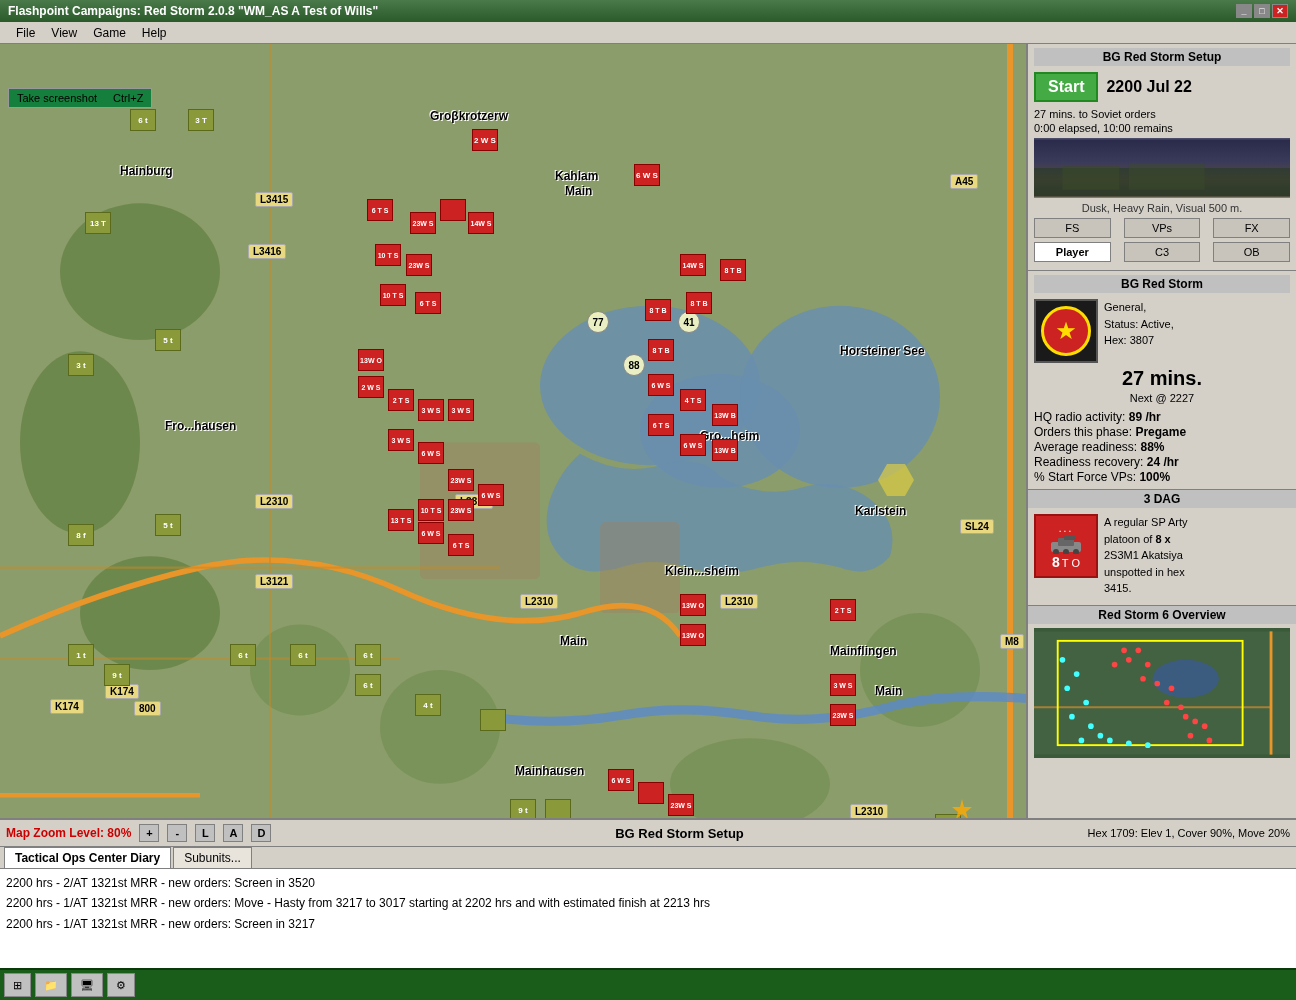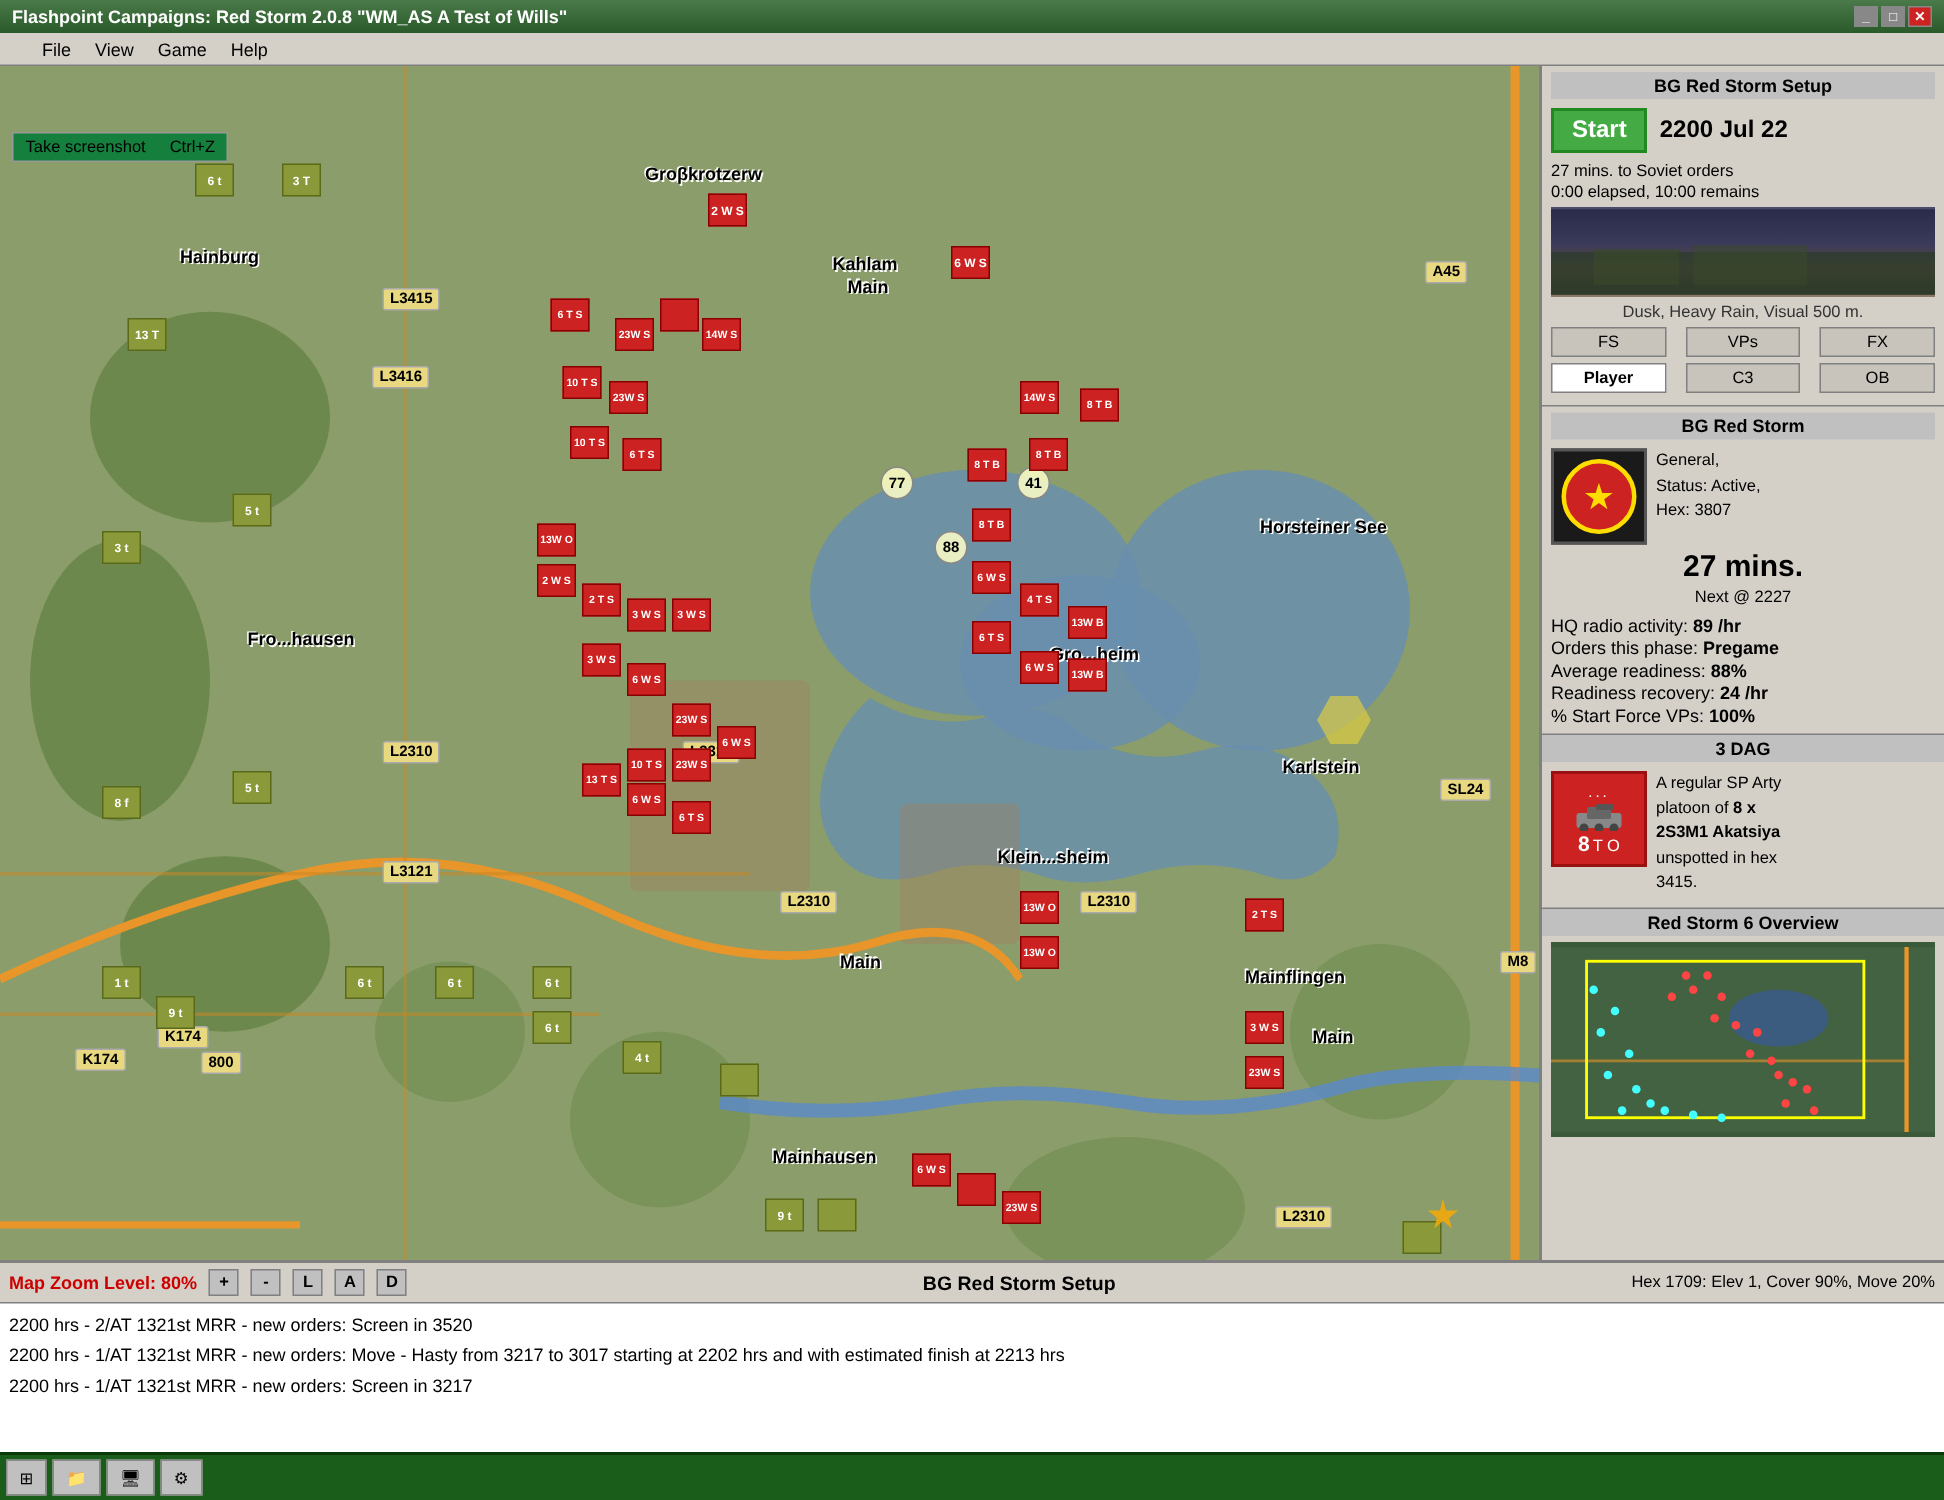--- a/index.html
+++ b/index.html
@@ -31,21 +31,21 @@
     .title-btn.minimize { background: #888; }
     .title-btn.restore { background: #888; }
     .title-btn.close { background: #cc2222; }
 
     
     #menubar {
       height: 22px;
       background: #d4d0c8;
       display: flex;
       align-items: center;
-      padding: 0 20px;
+      padding: 0 8px;
       border-bottom: 1px solid #808080;
     }
     .menu-item {
       padding: 2px 8px;
       cursor: pointer;
       font-size: 12px;
       color: #000;
     }
 
     
@@ -806,21 +806,21 @@
                 <circle cx="30" cy="18" r="3" fill="#444"></circle>
               </svg>
               <div style="display:flex; gap:2px; align-items:baseline; justify-content:center;">
                 <span class="dag-num">8</span>
                 <span class="dag-o">T O</span>
               </div>
             </div>
           </div>
           <div id="dag-unit-desc">
             <span>A regular SP Arty<br>platoon of </span><span style="font-weight:bold;">8 x</span><br>
-            <span style="font-weight:bold;">2S3M1 Akatsiya</span><br>
+            <span style="font-weight:normal;">2S3M1 Akatsiya</span><br>
             <span>unspotted in hex<br>3415.</span>
           </div>
         </div>
       </div>
 
       <div id="overview-section">
         <div id="overview-title">Red Storm 6 Overview</div>
         <div id="overview-minimap">
           <svg width="100%" height="130" viewBox="0 0 270 130">
 
@@ -871,20 +871,24 @@
     <span id="zoom-level">Map Zoom Level: 80%</span>
     <div class="zoom-btn">+</div>
     <div class="zoom-btn">-</div>
     <div class="zoom-btn">L</div>
     <div class="zoom-btn">A</div>
     <div class="zoom-btn">D</div>
     <div id="status-center">BG Red Storm Setup</div>
     <div id="status-right">Hex 1709: Elev 1, Cover 90%, Move 20%</div>
   </div>
 
+  <div id="bottom-tabs">
+    <div class="bottom-tab active">Tactical Ops Center Diary</div>
+    <div class="bottom-tab">Subunits...</div>
+  </div>
 
   <div id="diary-area">
     <div id="diary-inner">
       <div id="diary-scroll-area">
         <div>2200 hrs - 2/AT 1321st MRR - new orders: Screen in 3520</div>
         <div>2200 hrs - 1/AT 1321st MRR - new orders: Move - Hasty from 3217 to 3017 starting at 2202 hrs and with estimated finish at 2213 hrs</div>
         <div>2200 hrs - 1/AT 1321st MRR - new orders: Screen in 3217</div>
       </div>
     </div>
   </div>

